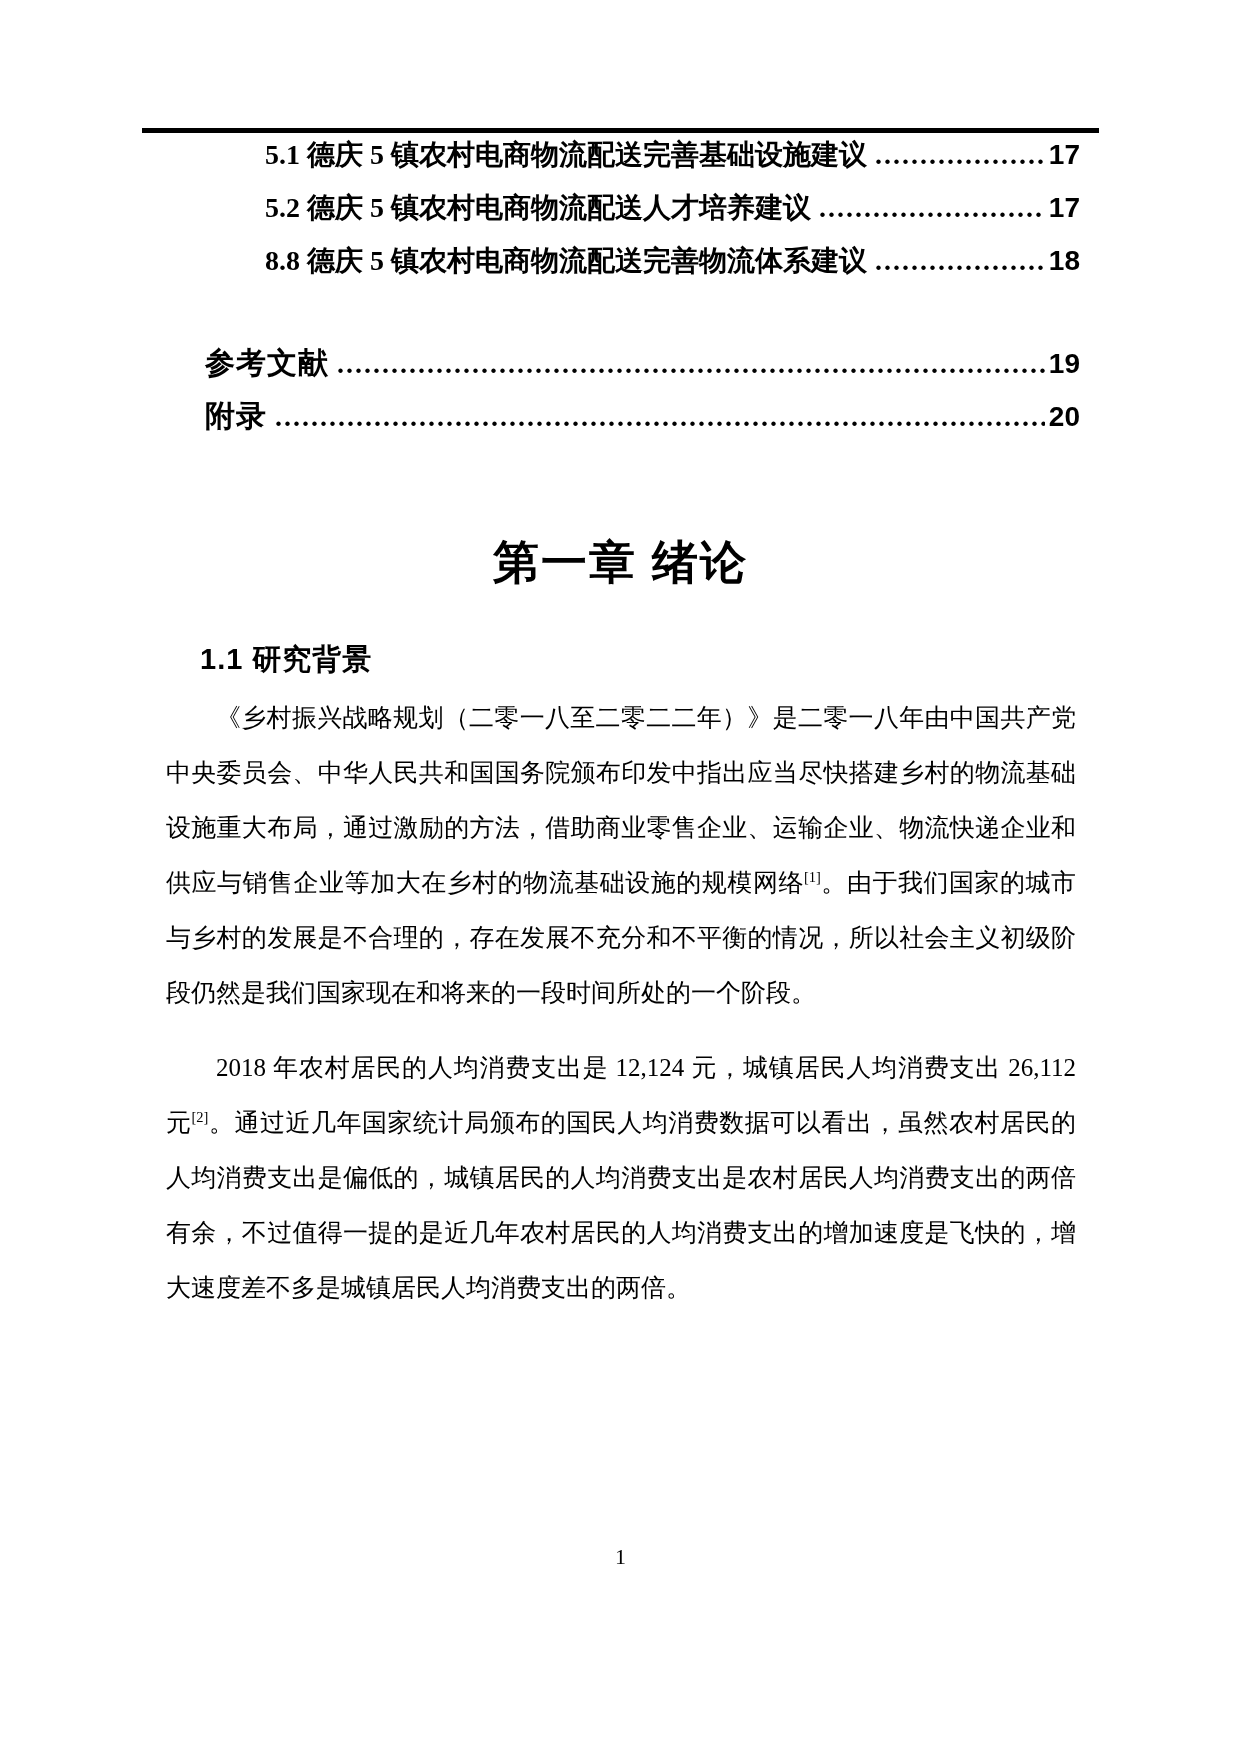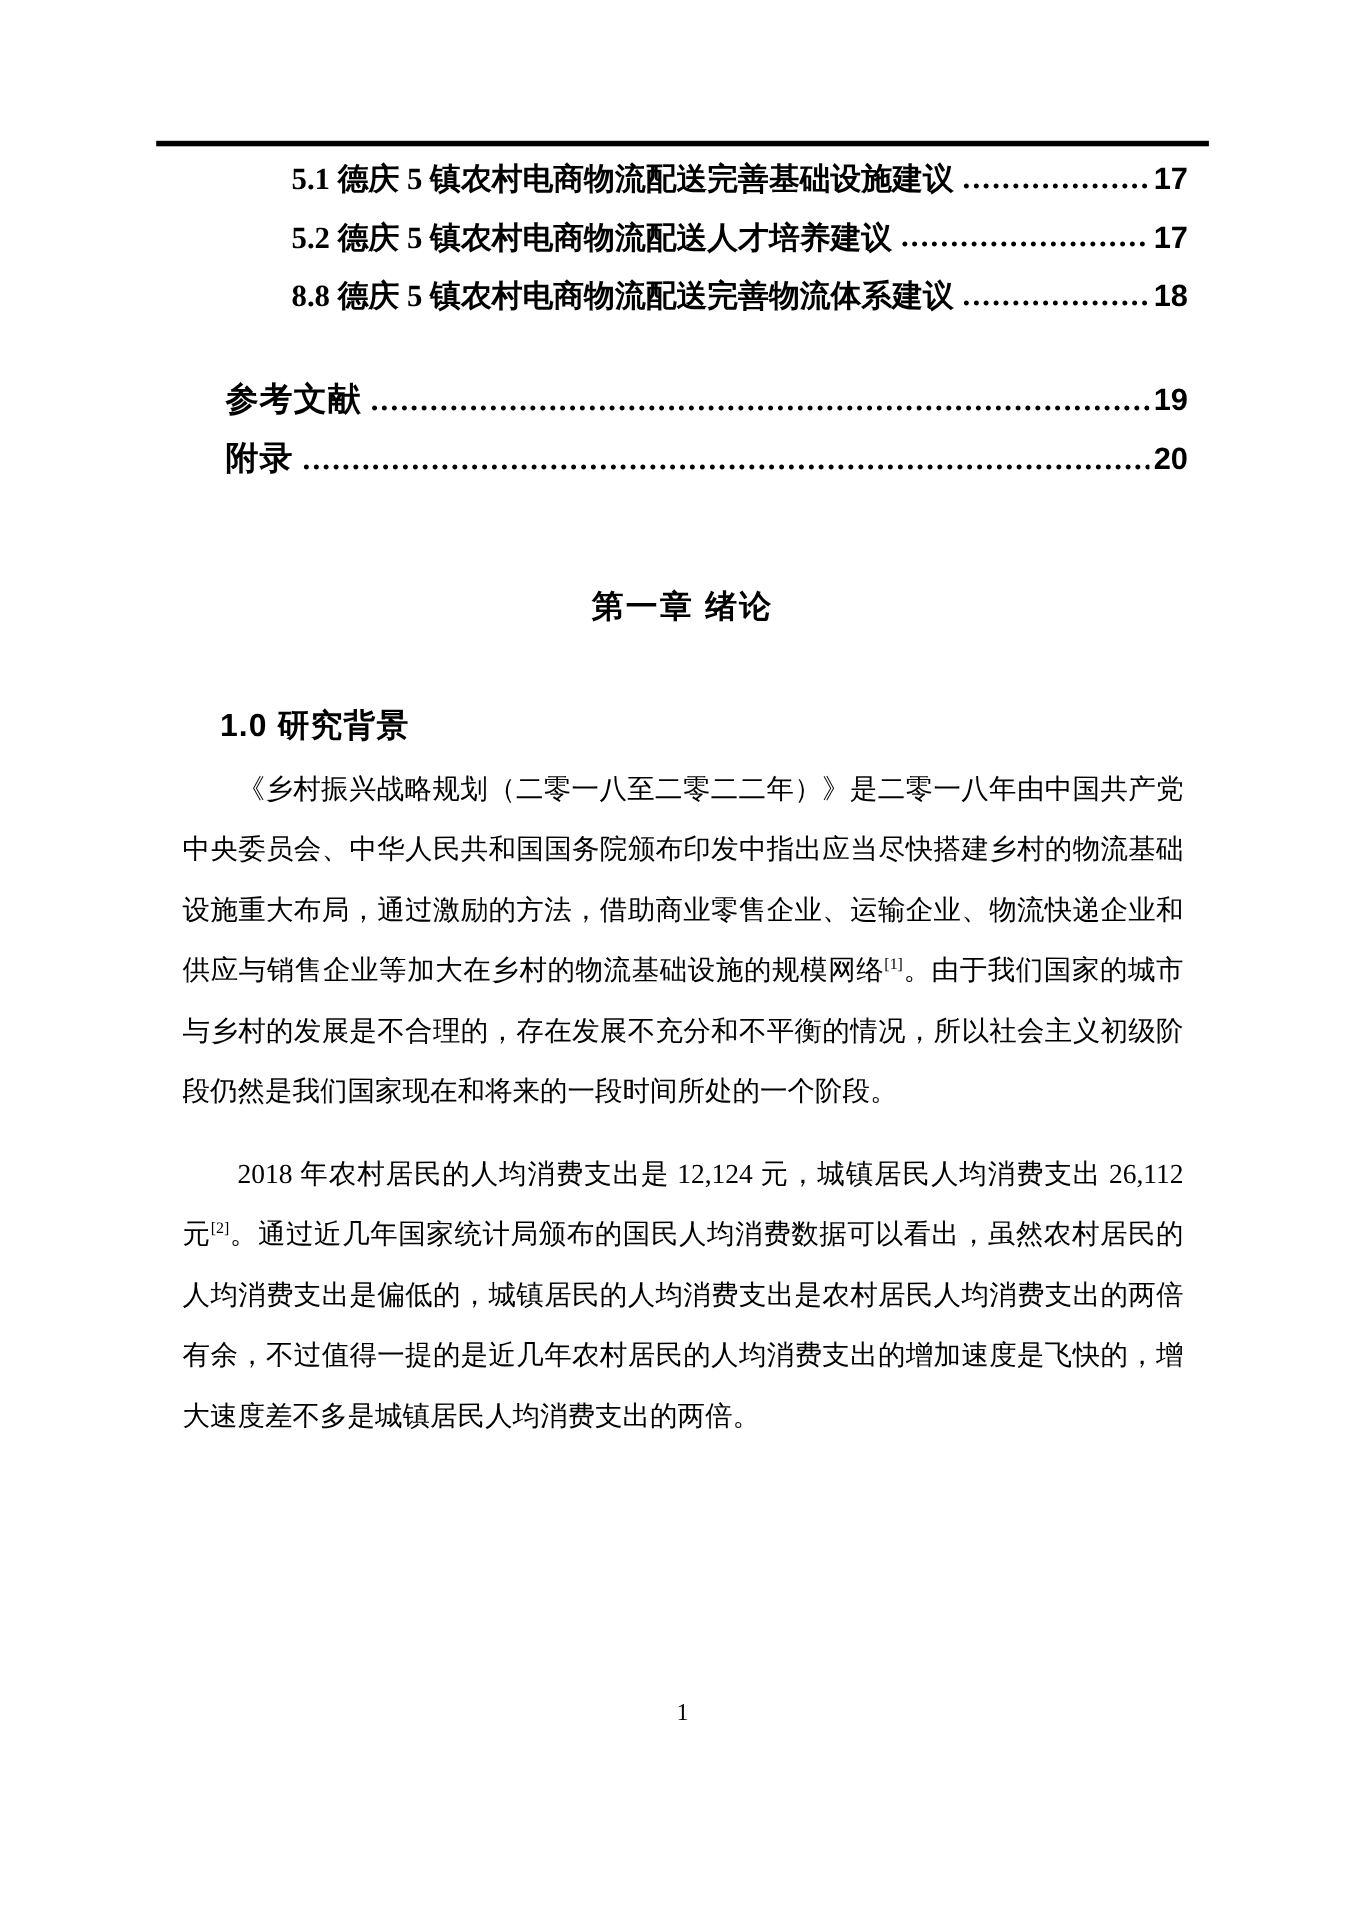--- a/index.html
+++ b/index.html
@@ -24,21 +24,21 @@
     position:absolute;
     left:0;top:136px;
     width:1241px;
   }
   .toc-row{
     display:flex;
     align-items:baseline;
     height:53px;
     margin-right:161px; 
   }
-  .toc-row.sub{margin-left:265px;align-items:center;}
+  .toc-row.sub{margin-left:265px;}
   .toc-row.top{margin-left:205px;}
   .toc-label{
     white-space:nowrap;
     font-weight:bold;
   }
   .sub .toc-label{
     font-family:"Liberation Serif","DejaVu Serif",serif;
     font-size:28px;
   }
   .top .toc-label{
@@ -66,21 +66,21 @@
     font-weight:bold;
     white-space:nowrap;
   }
   
   .chapter-title{
     position:absolute;
     left:0;top:532px;
     width:1241px;
     text-align:center;
     font-family:"Liberation Sans","DejaVu Sans",sans-serif;
-    font-size:29px;
+    font-size:46px;
     font-weight:bold;
     letter-spacing:2px;
   }
   .section-title{
     position:absolute;
     left:200px;top:640px;
     font-family:"Liberation Sans","DejaVu Sans",sans-serif;
     font-size:29px;
     font-weight:bold;
     letter-spacing:1px;
@@ -143,21 +143,21 @@
     </div>
     <div class="toc-row top">
       <span class="toc-label">附录</span>
       <span class="toc-leader"></span>
       <span class="toc-page">20</span>
     </div>
   </div>
 
   <div class="chapter-title">第一章 绪论</div>
 
-  <div class="section-title">1.0 研究背景</div>
+  <div class="section-title">1.1 研究背景</div>
 
   <div class="body-text">
     <p><span>《乡村振兴战略规划（二零一八至二零二二年）》是二零一八年由中国共产党中央委员会、中华人民共和国国务院颁布印发中指出应当尽快搭建乡村的物流基础设施重大布局，通过激励的方法，借助商业零售企业、运输企业、物流快递企业和供应与销售企业等加大在乡村的物流基础设施的规模网络</span><sup>[1]</sup><span>。由于我们国家的城市与乡村的发展是不合理的，存在发展不充分和不平衡的情况，所以社会主义初级阶段仍然是我们国家现在和将来的一段时间所处的一个阶段。</span></p>
     <p><span>2018 年农村居民的人均消费支出是 12,124 元，城镇居民人均消费支出 26,112 元</span><sup>[2]</sup><span>。通过近几年国家统计局颁布的国民人均消费数据可以看出，虽然农村居民的人均消费支出是偏低的，城镇居民的人均消费支出是农村居民人均消费支出的两倍有余，不过值得一提的是近几年农村居民的人均消费支出的增加速度是飞快的，增大速度差不多是城镇居民人均消费支出的两倍。</span></p>
   </div>
 
   <div class="page-number">1</div>
 
 </div>
 

